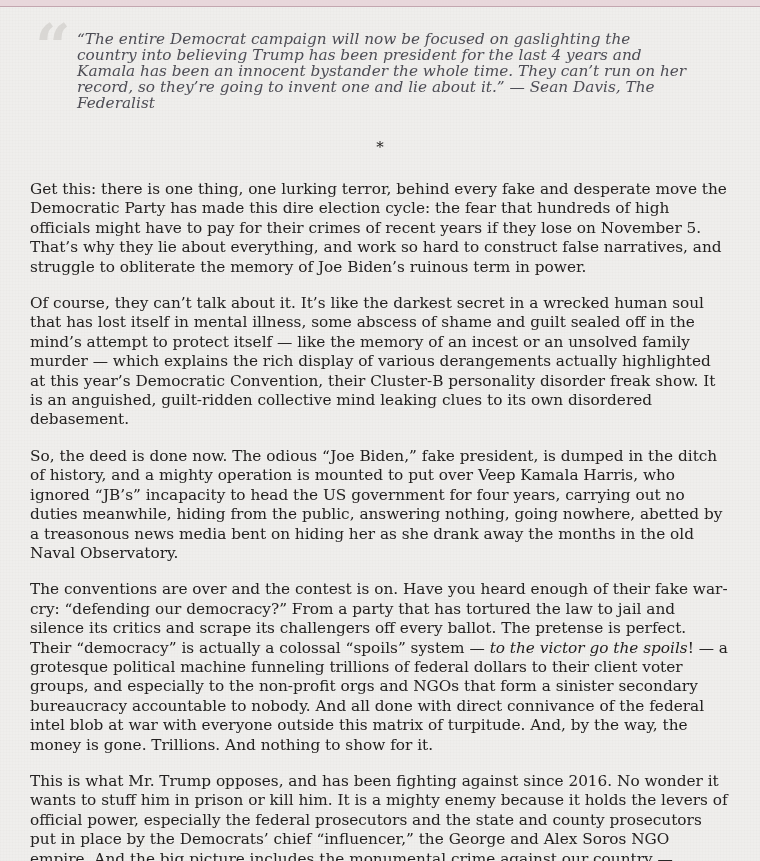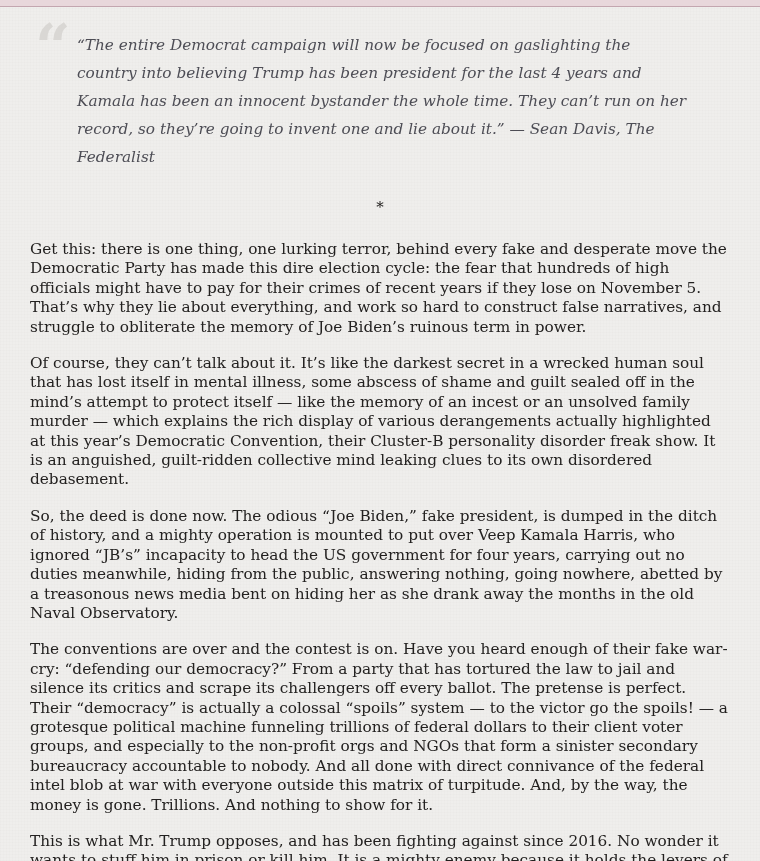--- a/index.html
+++ b/index.html
@@ -41,41 +41,42 @@
     color: var(--quote-icon, #d9d7d4);
     margin-top: 6px;
     user-select: none;
   }
   blockquote.quote-text {
     margin: 0;
     padding: 0;
     width: 612px;
     font-style: italic;
     font-size: 15.3px;
-    line-height: 28px;
+    line-height: 16px;
     color: var(--quote-text, #4d4d55);
   }
   .separator {
     text-align: center;
     margin-top: 27px;
     font-size: 15px;
     line-height: 19px;
     color: var(--body-text, #232120);
   }
   .article-body {
     margin-top: 23px;
   }
   .article-body p {
     margin: 5px 0 17px 0;
     width: 700px;
     font-size: 15.3px;
     line-height: 19.4px;
     color: var(--body-text, #232120);
   }
   .article-body p .seg-italic {
+    font-style: italic;
   }
 </style>
 </head>
 <body style="--page-bg: #efeeec; --strip-bg: #e8d7db; --strip-border: #c3a6af; --quote-icon: #d9d7d4; --quote-text: #4d4d55; --body-text: #232120;">
 
 <div class="top-strip"></div>
 
 <main class="page">
 
   <figure class="quote-block">

